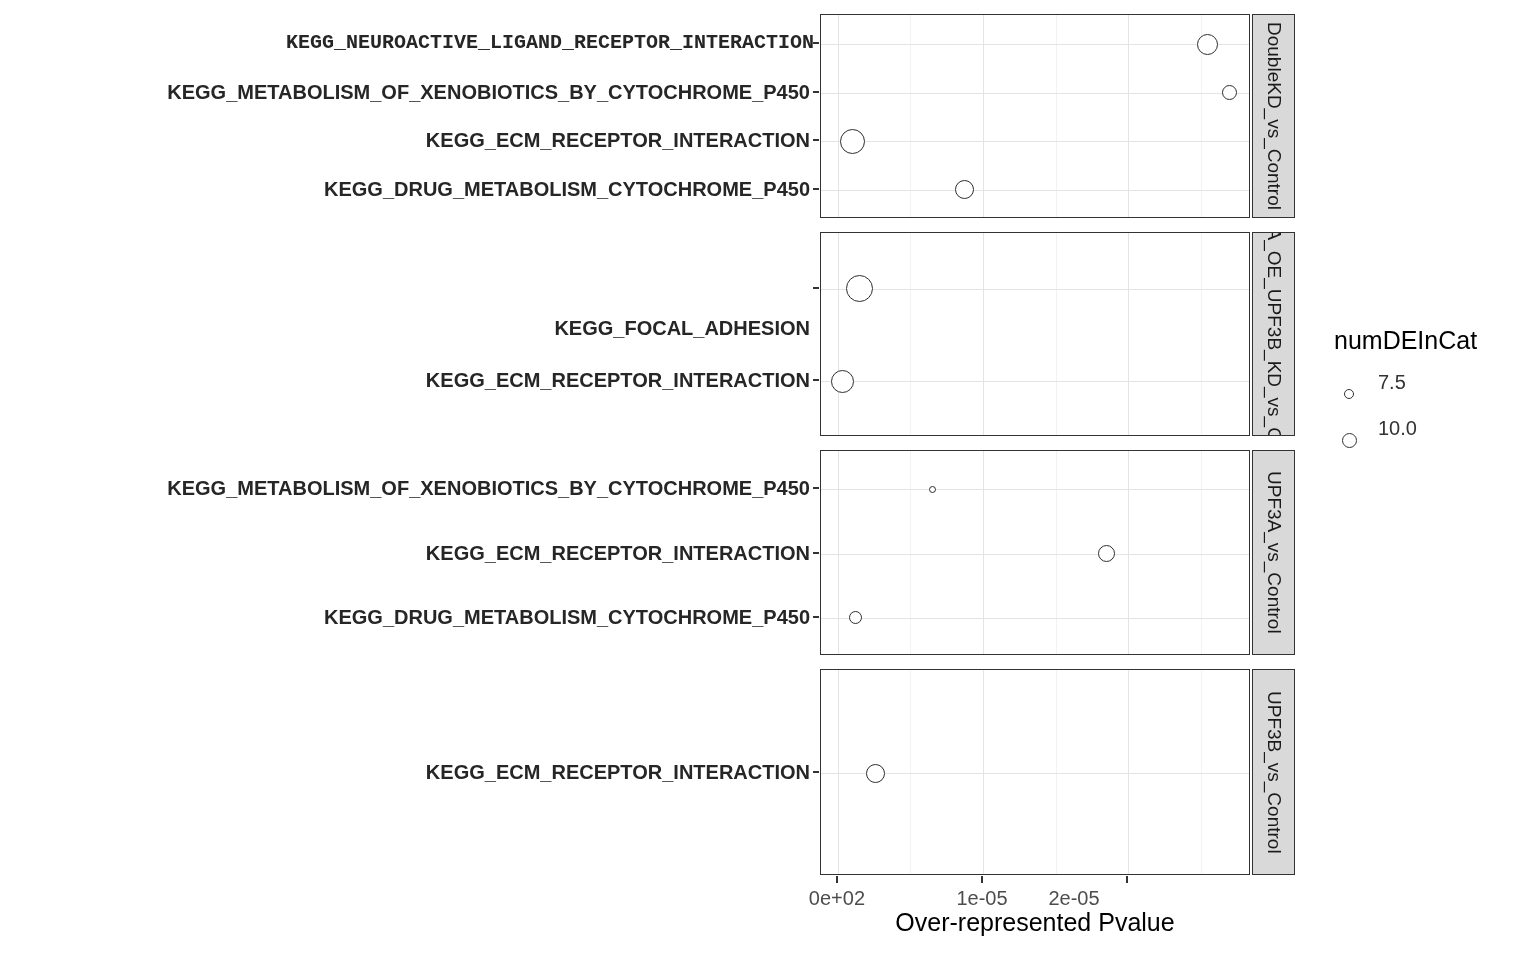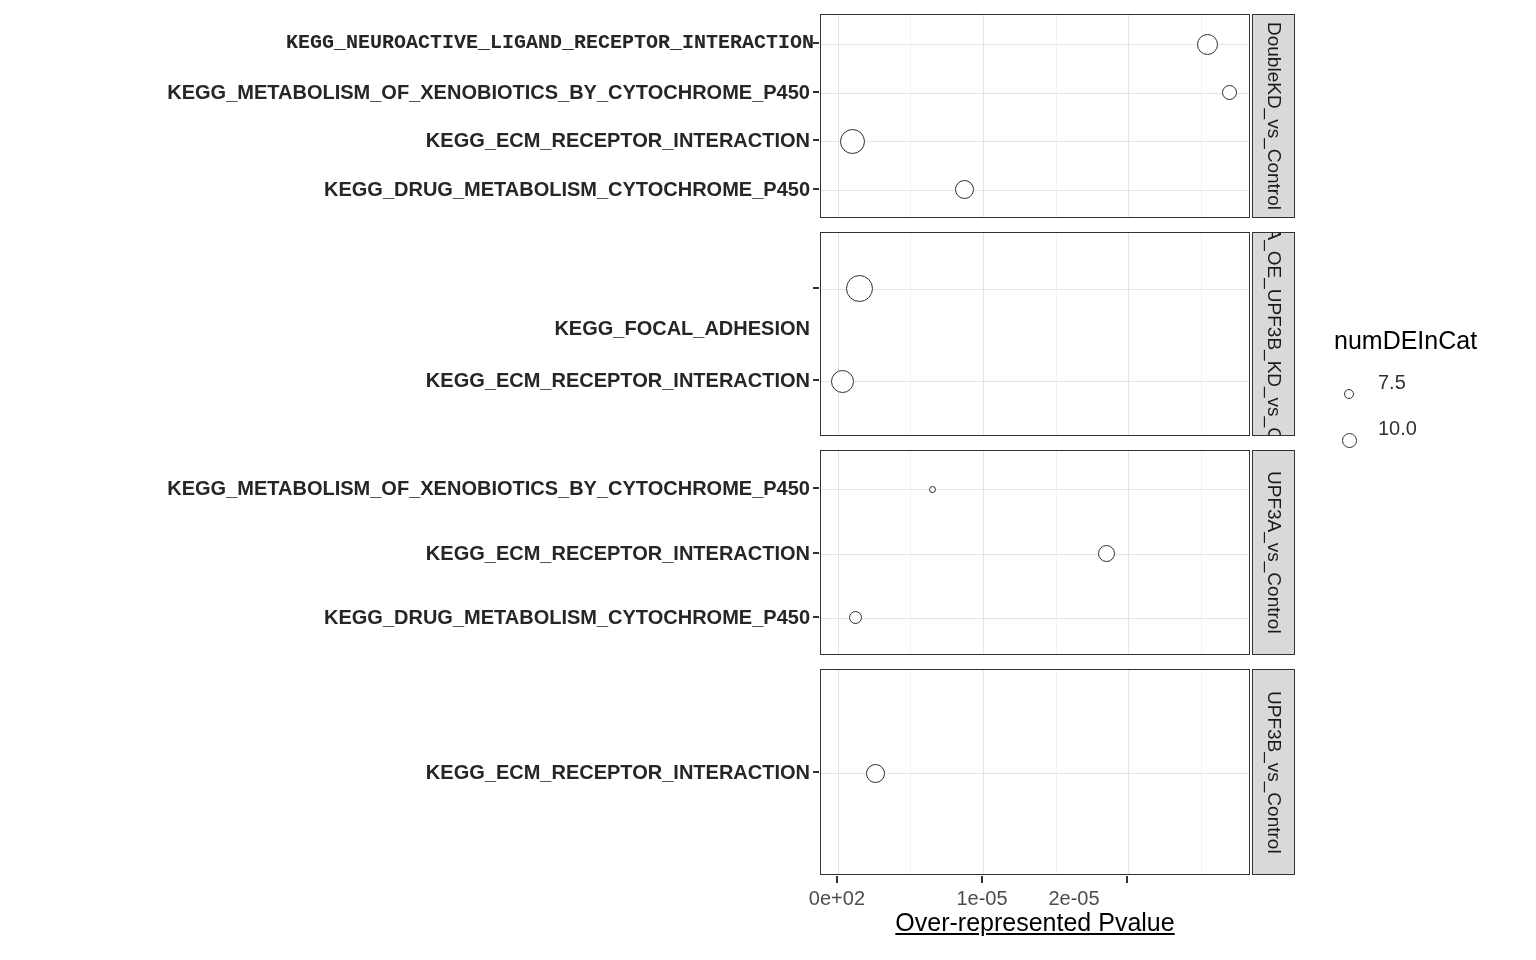--- a/index.html
+++ b/index.html
@@ -9,21 +9,21 @@
   .strip{position:absolute;background:#d9d9d9;border:1.2px solid #333333;box-sizing:border-box;
          display:flex;align-items:center;justify-content:center;overflow:hidden;}
   .strip span{writing-mode:vertical-rl;white-space:nowrap;font-size:19px;color:#1a1a1a;}
   .gl{position:absolute;}
   .gl.major{background:#e4e4e4;}
   .gl.minor{background:#f2f2f2;}
   .pt{position:absolute;border:1.7px solid #2e2e2e;border-radius:50%;background:#ffffff;box-sizing:border-box;}
   .ylab{position:absolute;text-align:right;font-weight:bold;font-size:20px;color:#262626;line-height:24px;white-space:nowrap;}
   .tick{position:absolute;background:#333333;}
   .xlab{position:absolute;text-align:center;font-size:20px;color:#4d4d4d;}
-  #xtitle{position:absolute;left:820px;top:908px;width:430px;text-align:center;font-size:25px;color:#000000;text-decoration:underline;}
+  #xtitle{position:absolute;left:820px;top:908px;width:430px;text-align:center;font-size:25px;color:#000000;}
   #legend{position:absolute;left:1332px;top:326px;}
   #legend-title{font-size:25px;color:#000000;margin:0 0 16px 2px;}
   .lrow{display:flex;height:46px;}
   .lkey{width:34px;display:flex;align-items:center;justify-content:center;}
   .lcirc{border:1.5px solid #333333;border-radius:50%;background:#ffffff;box-sizing:border-box;}
   .llab{font-size:20px;color:#333333;margin-left:12px;}
 </style>
 </head>
 <body>
 

